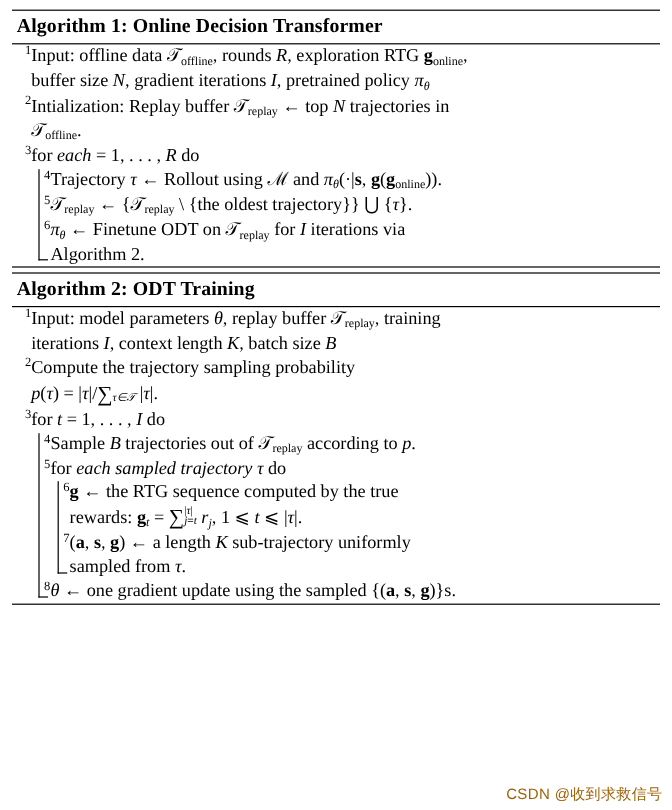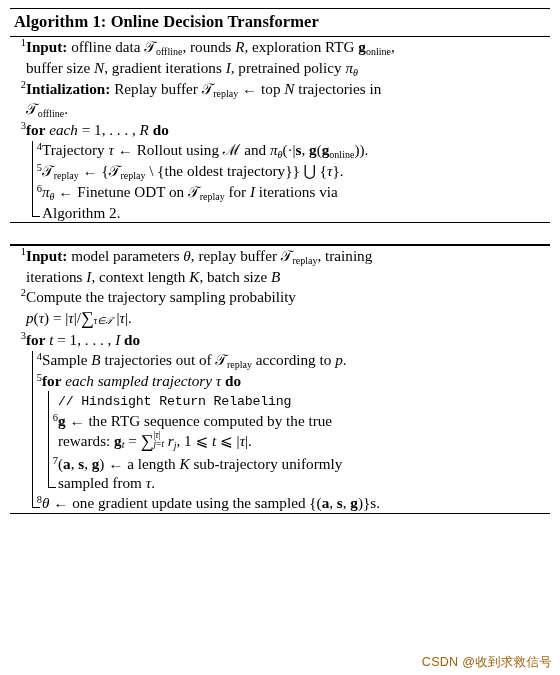--- a/index.html
+++ b/index.html
@@ -14,21 +14,21 @@
     color: #000000;
     position: relative;
     overflow: hidden;
   }
   .page {
     padding: 8px 10px 0 10px;
     box-sizing: border-box;
     width: 560px;
   }
   .algo {
-    margin-bottom: 21px;
+    margin-bottom: 4px;
   }
   .rule-top {
     border-top: 1.6px solid #000;
     height: 0;
   }
   .rule-mid {
     border-top: 1.1px solid #000;
     height: 0;
   }
   .rule-bot {
@@ -62,21 +62,21 @@
     color: #000;
   }
   td.body {
     font-size: 15.2px;
     line-height: 1.30;
     padding-top: 1px;
     padding-bottom: 1px;
   }
   .ind1 { padding-left: 0px; }
   .kw {
-    font-weight: bold;
+    font-weight: normal;
   }
   .it {
     font-style: italic;
   }
   .comment {
     font-family: "Liberation Mono", monospace;
     font-size: 13.3px;
     letter-spacing: -0.2px;
   }
   sub {
@@ -190,20 +190,24 @@
           </div>
         </td>
       </tr>
     </tbody>
       </table>
     <div class="rule-bot"></div>
   </div>
 
   <div class="algo">
     <div class="rule-top"></div>
+    <div class="algo-title">
+      <span class="num">Algorithm 2:</span>
+      <span>ODT Training</span>
+    </div>
     <div class="rule-mid"></div>
 
     <table class="lines">
       <tbody>
           <tr>
         <td class="ln">1</td>
         <td class="body ind1">
           <span class="kw">Input:</span> model parameters <span class="mathit">θ</span>, replay buffer <span class="cal">𝒯<sub>replay</sub></span>, training<br>
           iterations <span class="mathit">I</span>, context length <span class="mathit">K</span>, batch size <span class="mathit">B</span>
         </td>
@@ -240,26 +244,20 @@
                   <span class="kw">for</span> <span class="it">each sampled trajectory</span> <span class="mathit">τ</span> <span class="kw">do</span>
                 </td>
               </tr>
               <tr>
                 <td class="ln"></td>
                 <td class="body">
                   <div class="loopwrap">
                     <div class="vbar"></div>
                     <table class="lines">
                       <tbody>
-                              <tr>
-                        <td class="ln"></td>
-                        <td class="body">
-                          <span class="comment">// Hindsight Return Relabeling</span>
-                        </td>
-                      </tr>
                       <tr>
                         <td class="ln">6</td>
                         <td class="body">
                           <span class="bf">g</span> ← the RTG sequence computed by the true<br>
                           rewards: <span class="bf">g</span><sub><span class="mathit">t</span></sub> = <span class="bigsum">∑</span><span class="sumlim"><span style="display:block">|<span class="mathit">τ</span>|</span><span style="display:block"><span class="mathit">j</span>=<span class="mathit">t</span></span></span> <span class="mathit">r<sub>j</sub></span>, 1 ⩽ <span class="mathit">t</span> ⩽ |<span class="mathit">τ</span>|.
                         </td>
                       </tr>
                       <tr>
                         <td class="ln">7</td>
                         <td class="body">

